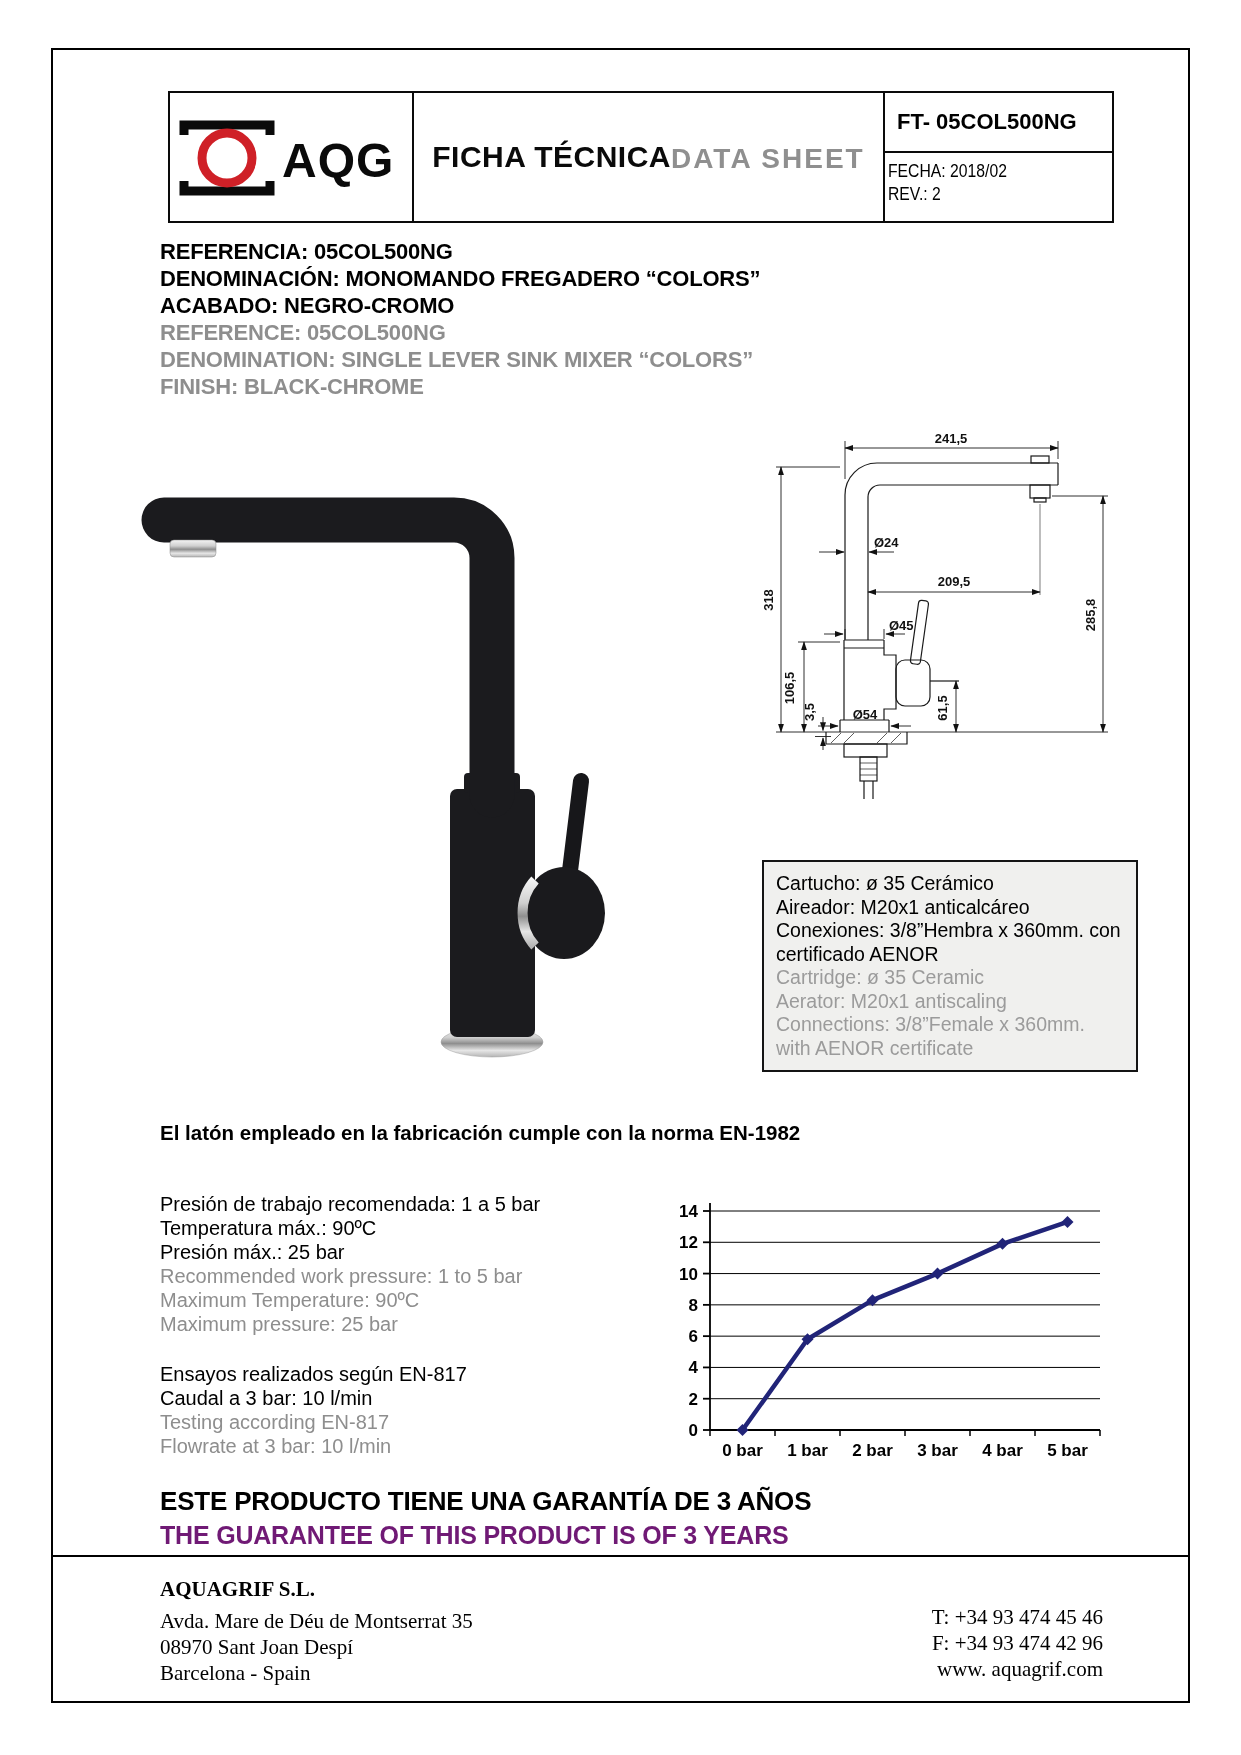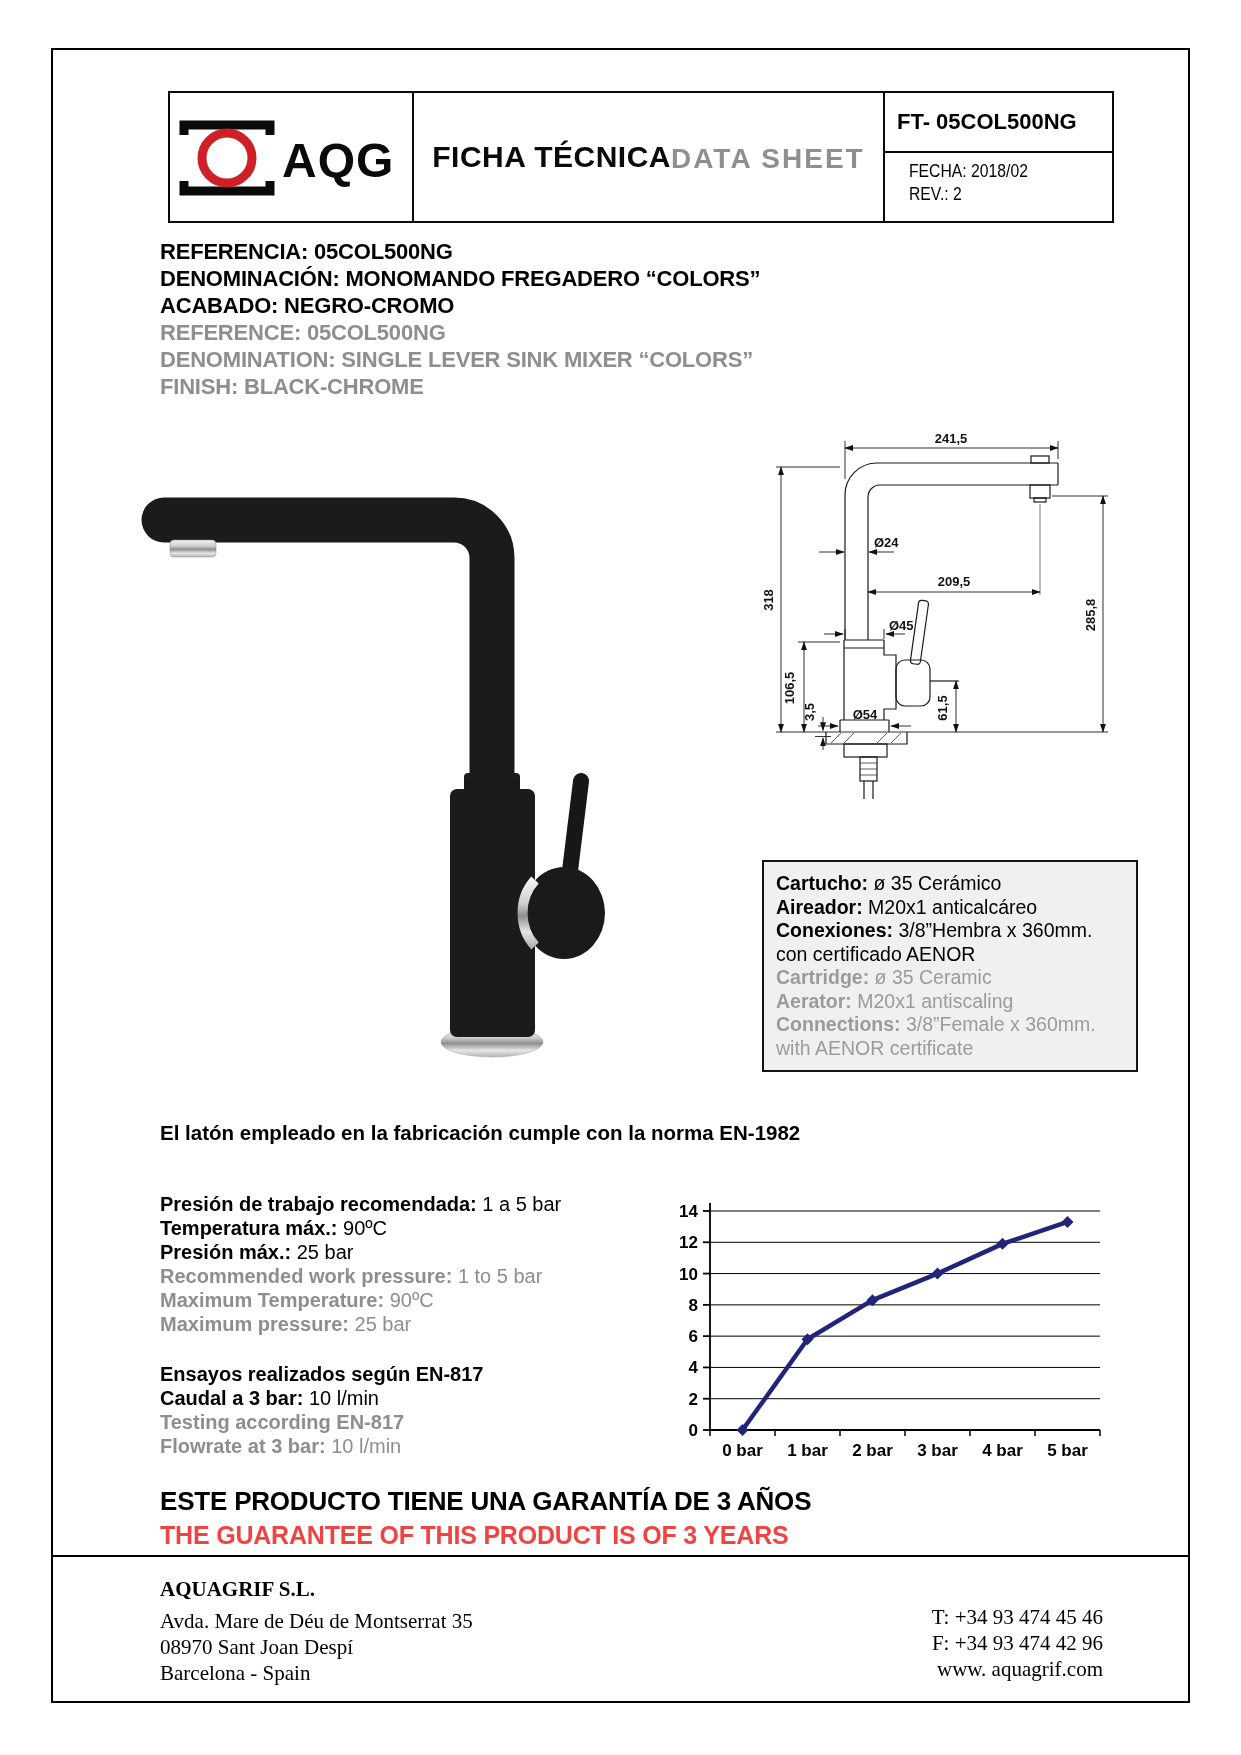--- a/index.html
+++ b/index.html
@@ -11,40 +11,40 @@
   .hdr{position:absolute;left:168px;top:91px;width:946px;height:132px;border:2px solid #0a0a0a;
        box-sizing:border-box;display:flex;background:#fff;}
   .hdr-logo{width:244px;border-right:2px solid #0a0a0a;box-sizing:border-box;display:flex;align-items:center;}
   .hdr-title{flex:1;border-right:2px solid #0a0a0a;box-sizing:border-box;display:flex;
              align-items:center;justify-content:center;}
   .t1{font-size:30px;font-weight:bold;letter-spacing:.5px;color:#0a0a0a;}
   .t2{font-size:28px;font-weight:bold;color:#8f8f8f;letter-spacing:2px;margin-top:3px;}
   .hdr-ref{width:227px;display:flex;flex-direction:column;}
   .hdr-ref-top{height:60px;border-bottom:2px solid #0a0a0a;box-sizing:border-box;display:flex;
                align-items:center;padding-left:12px;font-size:22px;font-weight:bold;}
-  .hdr-ref-bot{flex:1;padding:6px 0 0 24px;font-size:18.5px;line-height:23px;text-decoration:underline;}
+  .hdr-ref-bot{flex:1;padding:6px 0 0 3px;font-size:18.5px;line-height:23px;text-decoration:underline;}
   .cond{display:inline-block;transform:scaleX(.85);transform-origin:0 50%;white-space:nowrap;}
   
   .refblock{position:absolute;left:160px;top:238px;font-size:22px;font-weight:bold;line-height:27px;
             letter-spacing:-.2px;white-space:nowrap;}
   .gray{color:#8e8e8e;}
   
   .specbox{position:absolute;left:762px;top:860px;width:376px;box-sizing:border-box;
            border:2px solid #141414;background:#f0f0ee;padding:10px 12px;font-size:19.5px;line-height:23.5px;}
   .specbox p{margin:0;}
   .specbox .en{color:#9b9b9b;}
-  .lbl{font-weight:bold;}
+  .lbl{font-weight:normal;}
   
   .brass{position:absolute;left:160px;top:1119px;font-size:20.5px;font-weight:bold;line-height:27px;white-space:nowrap;}
   .pressure{position:absolute;left:160px;top:1192px;font-size:20px;line-height:24px;white-space:nowrap;}
   .testing{position:absolute;left:160px;top:1362px;font-size:20px;line-height:24px;white-space:nowrap;}
   .pressure .en,.testing .en{color:#8e8e8e;}
   .warranty{position:absolute;left:160px;top:1486px;font-weight:bold;white-space:nowrap;}
   .w1{font-size:26px;letter-spacing:-.2px;}
-  .w2{font-size:25px;color:#ef4444;margin-top:4px;letter-spacing:-.2px;}
+  .w2{font-size:25px;color:#701a75;margin-top:4px;letter-spacing:-.2px;}
   
   .footrule{position:absolute;left:53px;top:1555px;width:1135px;height:2px;background:#000;}
   .f-left{position:absolute;left:160px;top:1576px;font-family:"Liberation Serif","DejaVu Serif",serif;
           font-size:21px;line-height:26px;}
   .f-company{font-weight:bold;margin-bottom:6px;}
   .f-right{position:absolute;right:138px;top:1604px;text-align:right;
            font-family:"Liberation Serif","DejaVu Serif",serif;font-size:21px;line-height:26px;}
   
   .photo{position:absolute;left:112px;top:443px;}
   .tdraw{position:absolute;left:678px;top:383px;}

